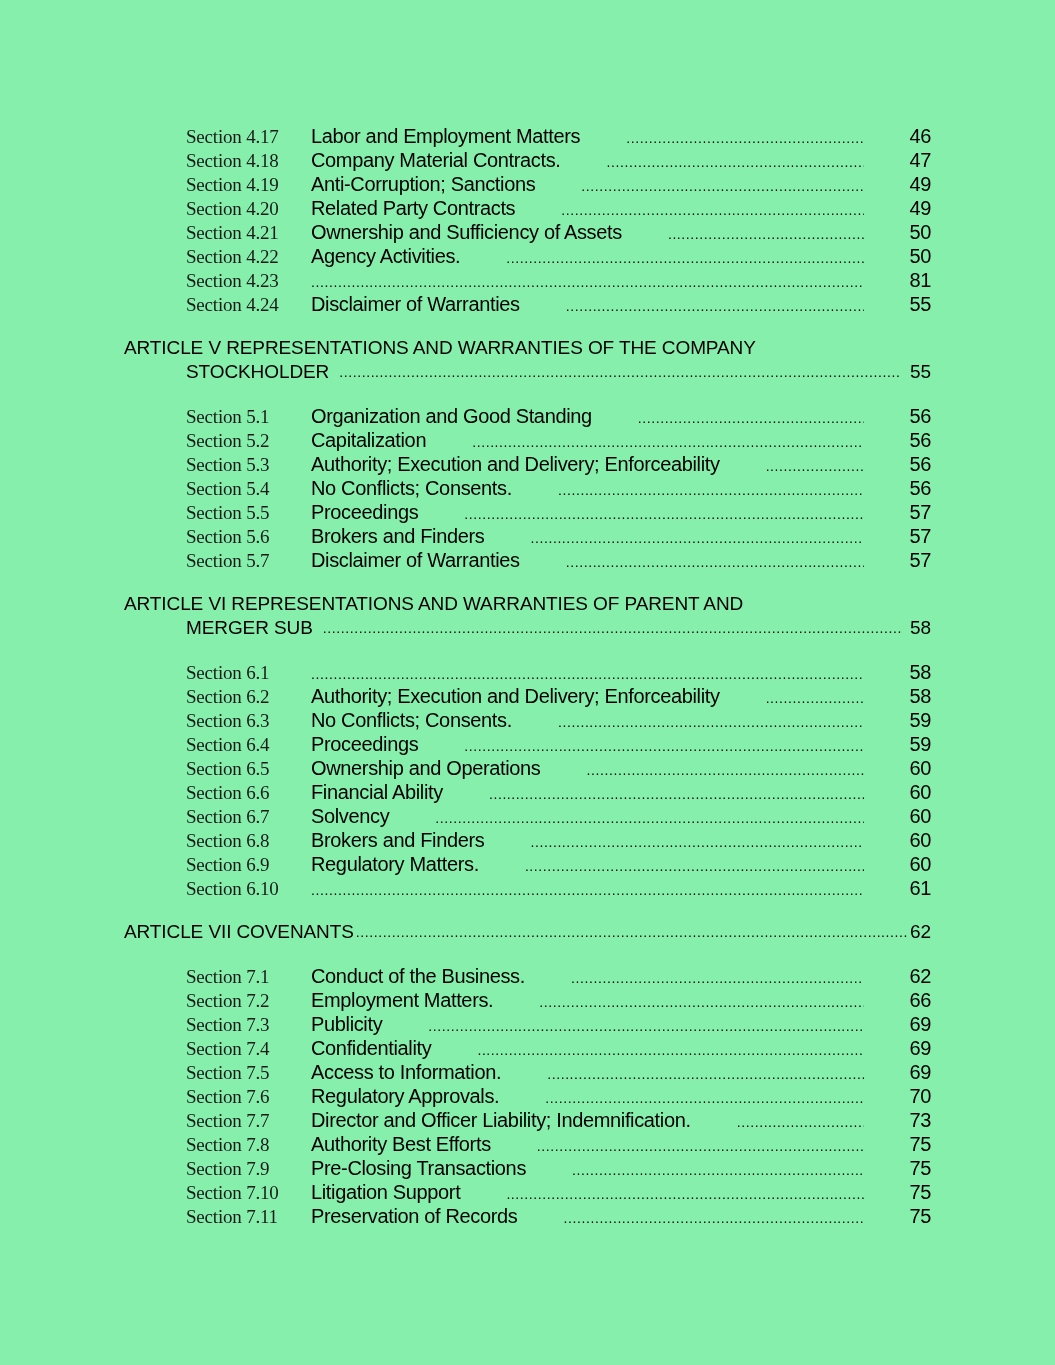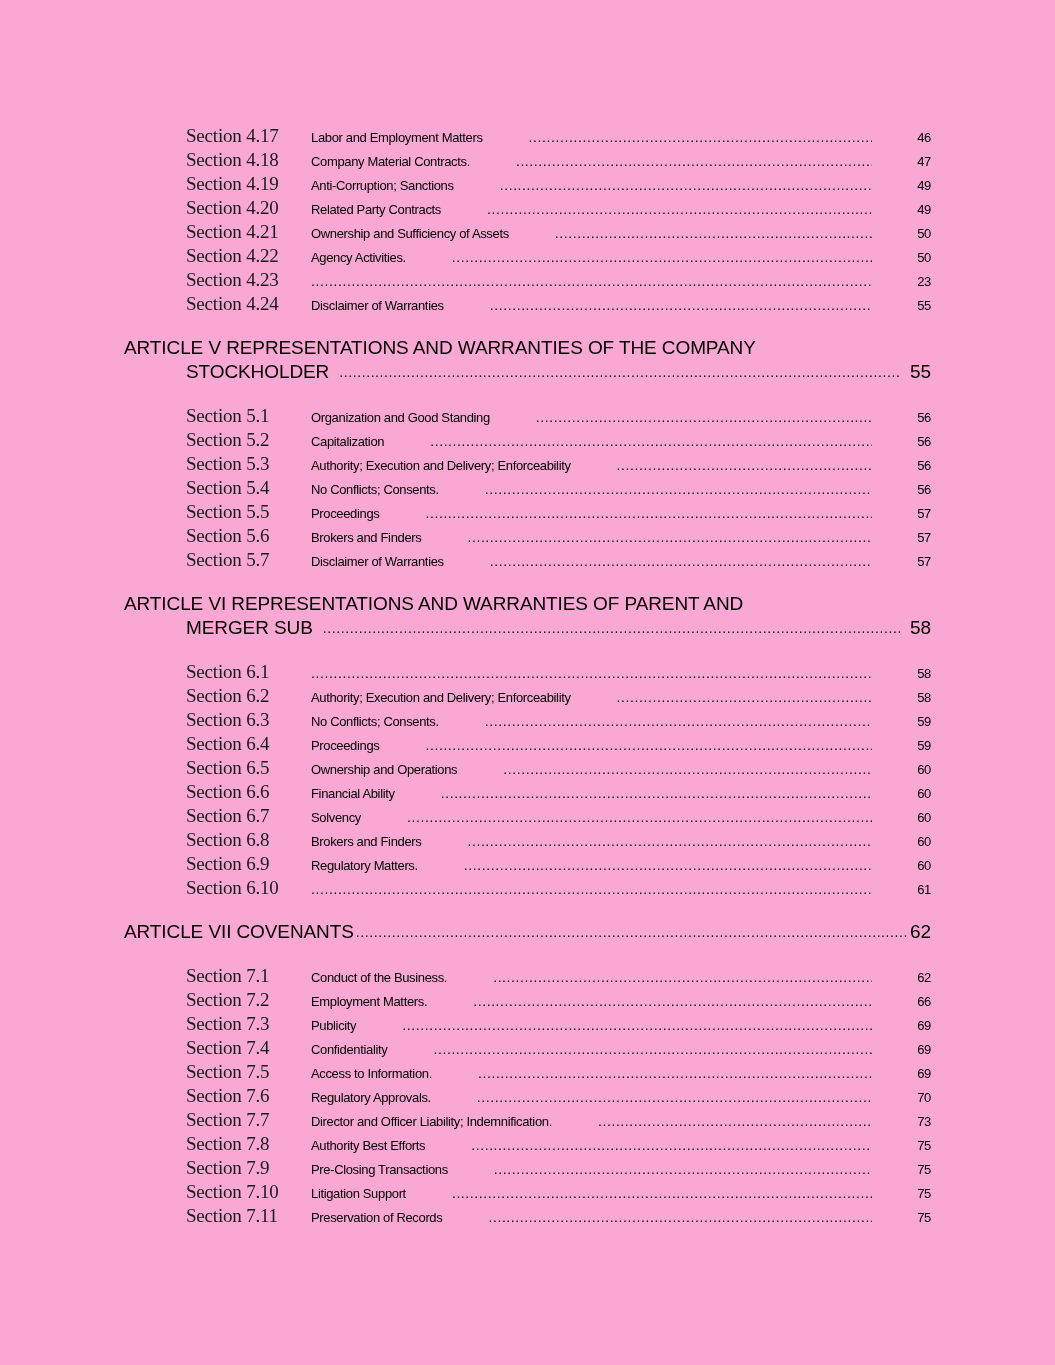--- a/index.html
+++ b/index.html
@@ -13,21 +13,21 @@
       position: relative;
       overflow: hidden;
       color: #000000;
     }
     .page {
       position: absolute;
       left: 0;
       top: 0;
       width: 1055px;
       height: 1365px;
-      background: #f9a8d4;
+      background: #86efac;
     }
     .toc {
       position: absolute;
       left: 124px;
       top: 124px;
       width: 807px;
     }
     .row {
       position: relative;
       height: 24px;
@@ -44,21 +44,21 @@
       padding-left: 62px;
       flex: 0 0 auto;
       color: #1a1a1a;
     }
     .entry {
       display: flex;
       align-items: baseline;
       flex: 1 1 auto;
       overflow: hidden;
       font-family: "Liberation Sans", sans-serif;
-      font-size: 13px;
+      font-size: 20px;
       letter-spacing: -0.35px;
       gap: 44px;
     }
     .title {
       flex: 0 0 auto;
       padding-right: 2px;
     }
     .leader {
       flex: 1 1 auto;
       overflow: hidden;
@@ -160,21 +160,21 @@
           <span class="entry">
             <span class="title">Agency Activities.</span>
             <span class="leader"></span>
             <span class="page-no">50</span>
           </span>
         </div>
       <div class="row">
           <span class="sec-label">Section 4.23</span>
           <span class="entry">
             <span class="leader"></span>
-            <span class="page-no">23</span>
+            <span class="page-no">81</span>
           </span>
         </div>
       <div class="row">
           <span class="sec-label">Section 4.24</span>
           <span class="entry">
             <span class="title">Disclaimer of Warranties</span>
             <span class="leader"></span>
             <span class="page-no">55</span>
           </span>
         </div>

